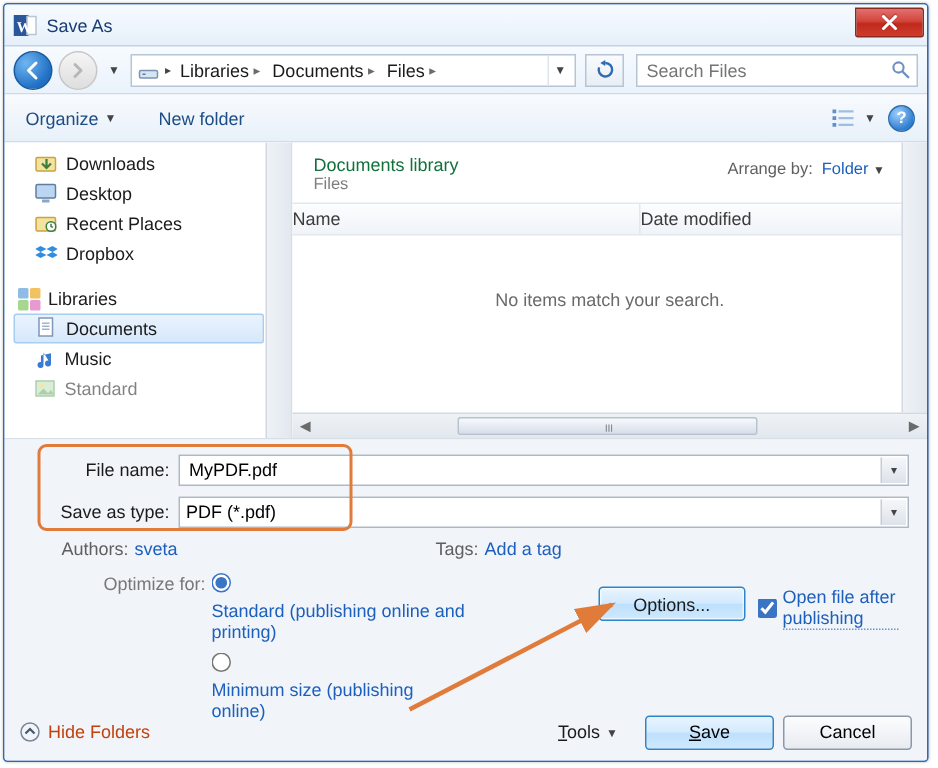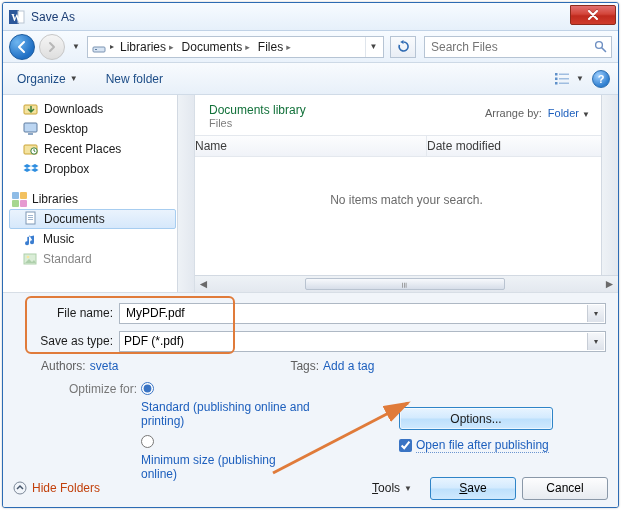--- a/index.html
+++ b/index.html
@@ -245,22 +245,22 @@
   .metarow .link { color:#1d5fbd; }
   .metarow .col2 { margin-left: 168px; }
   .optimize {
     display:flex; padding-top:2px;
   }
   .optimize .lab { width:126px; text-align:right; color:#777; padding-right:4px; padding-top:1px;}
   .radiostack { display:flex; flex-direction:column; gap:6px; }
   .radioline { display:flex; align-items:flex-start; gap:5px; color:#1d5fbd; max-width:170px; line-height:14px;flex-direction:column;}
   .radioline input { margin:1px 0 0 0; accent-color:#3a74c4;}
   .rightcol {
-    position:absolute; left:396px; top:114px; width:200px;
-    display:flex; flex-direction:column; gap:8px;
+    position:absolute; left:396px; top:98px; width:200px;
+    display:flex; flex-direction:row; gap:8px;
   }
   .options-btn {
     width:154px; height:23px;
     border:1px solid #2f84c7;
     background: linear-gradient(to bottom,#e8f4ff 0%, #d3eafe 48%, #bde0fc 52%, #cfe9fe 100%);
     border-radius:3px;
     display:flex;align-items:center;justify-content:center;
     color:#1b1b1b;
     box-shadow: inset 0 0 0 1px rgba(255,255,255,0.6);
   }

